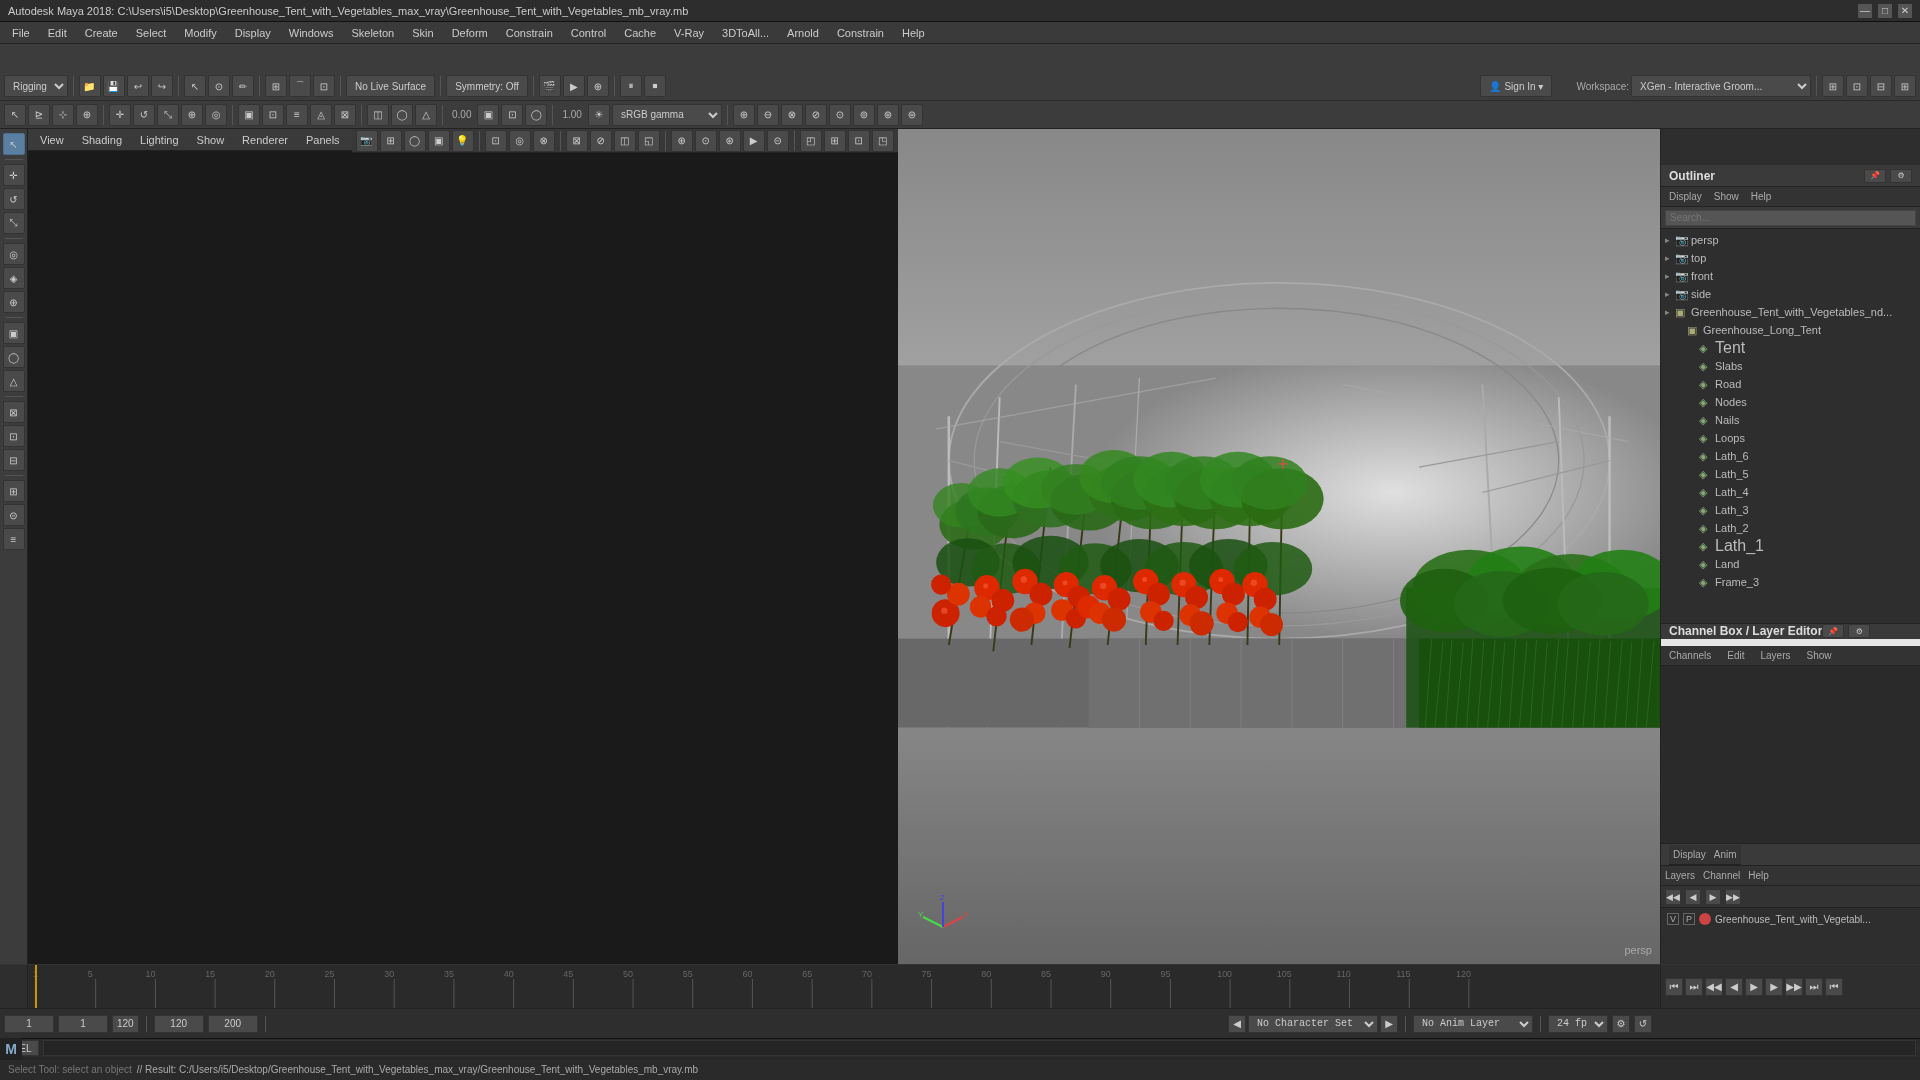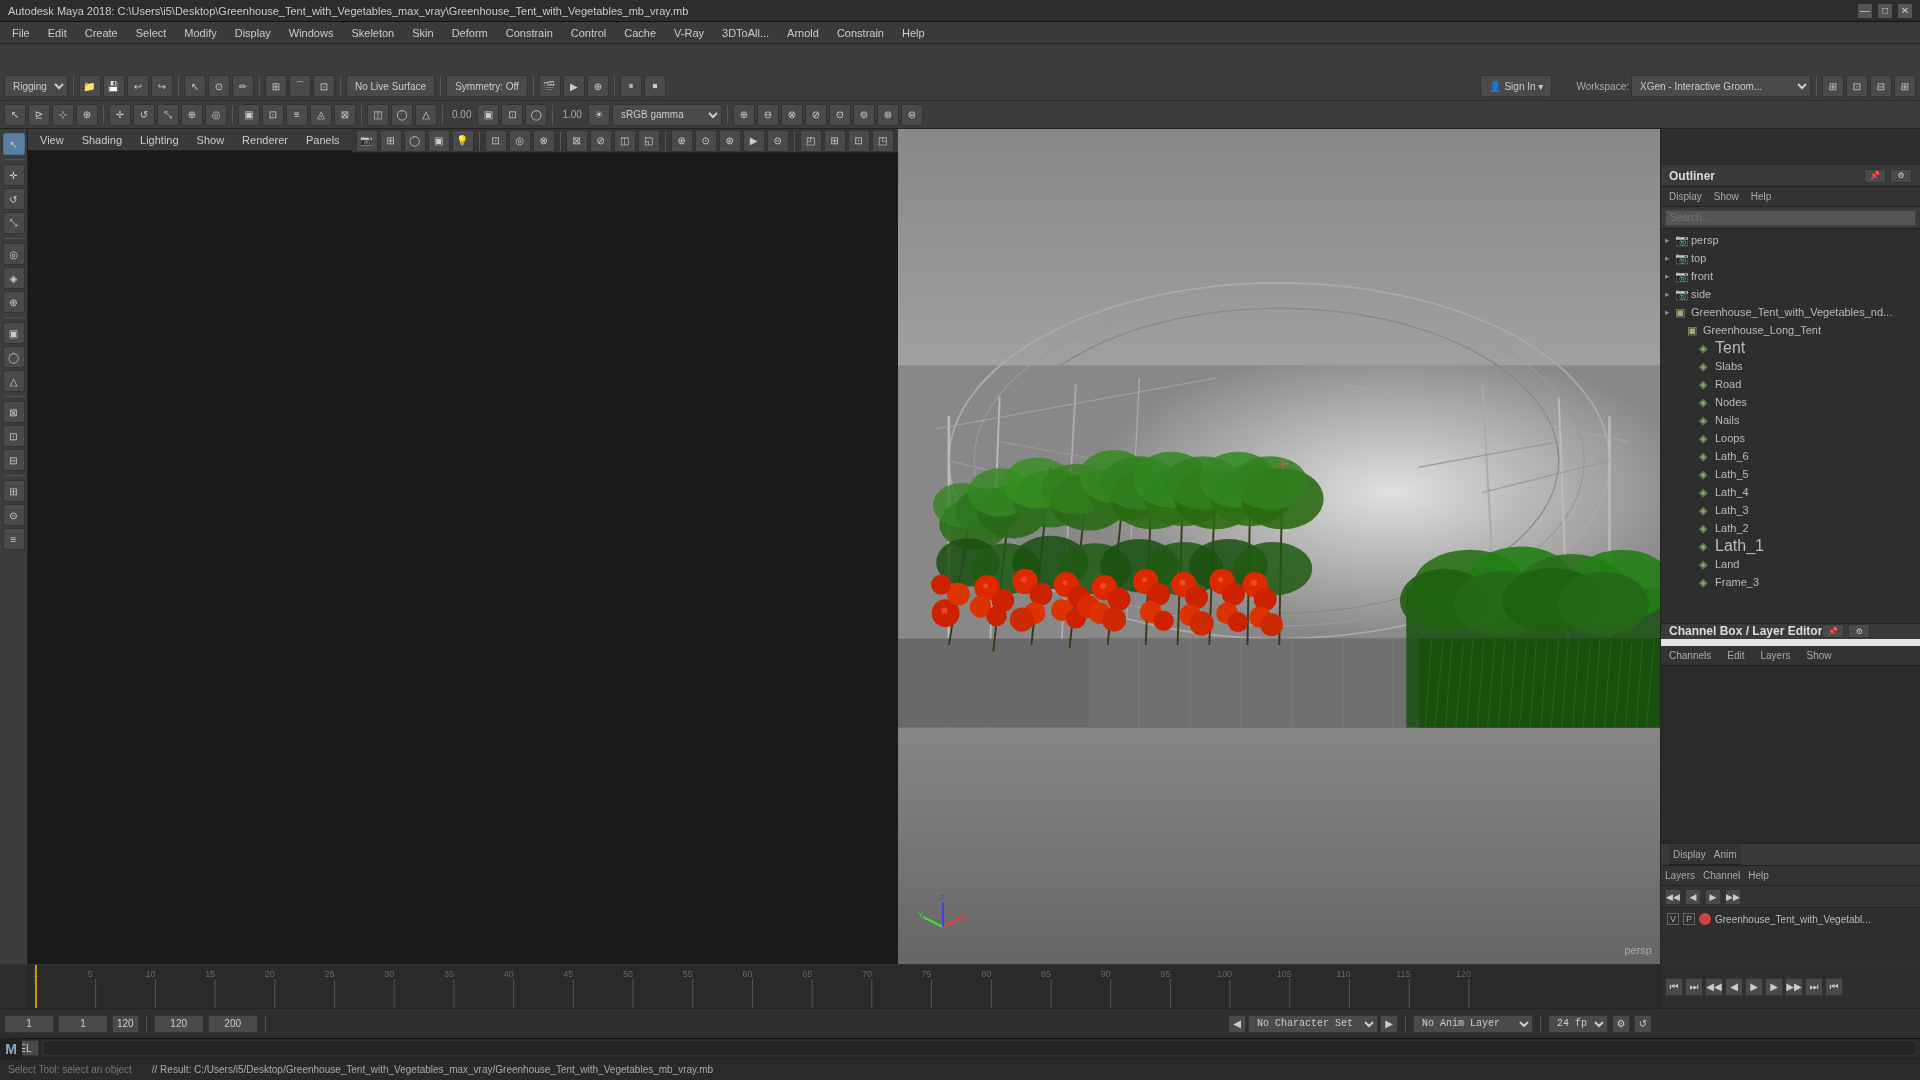--- a/index.html
+++ b/index.html
@@ -1173,21 +1173,21 @@
 
   <div id="statusbar">
     <div id="status-top">
       <div class="status-mode">
         <span>MEL</span>
       </div>
       <div style="flex:1;background:#252525;height:16px;border:1px solid #333;padding:0 4px;display:flex;align-items:center;">
       </div>
     </div>
     <div id="status-bottom">
-      <span style="color:#777;font-size:10px;margin-right:20px;">Select Tool: select an object</span>
+      <span style="color:#777;font-size:10px;margin-right:5px;">Select Tool: select an object</span>
       <span style="color:#aaa;font-size:10px;">// Result: C:/Users/i5/Desktop/Greenhouse_Tent_with_Vegetables_max_vray/Greenhouse_Tent_with_Vegetables_mb_vray.mb</span>
     </div>
   </div>
 
   <div style="position:fixed;bottom:20px;left:0;width:22px;height:22px;background:#222;display:flex;align-items:center;justify-content:center;">
     <span style="color:#88aacc;font-size:14px;font-weight:bold;">M</span>
   </div>
 </div>
 
 </body></html>

